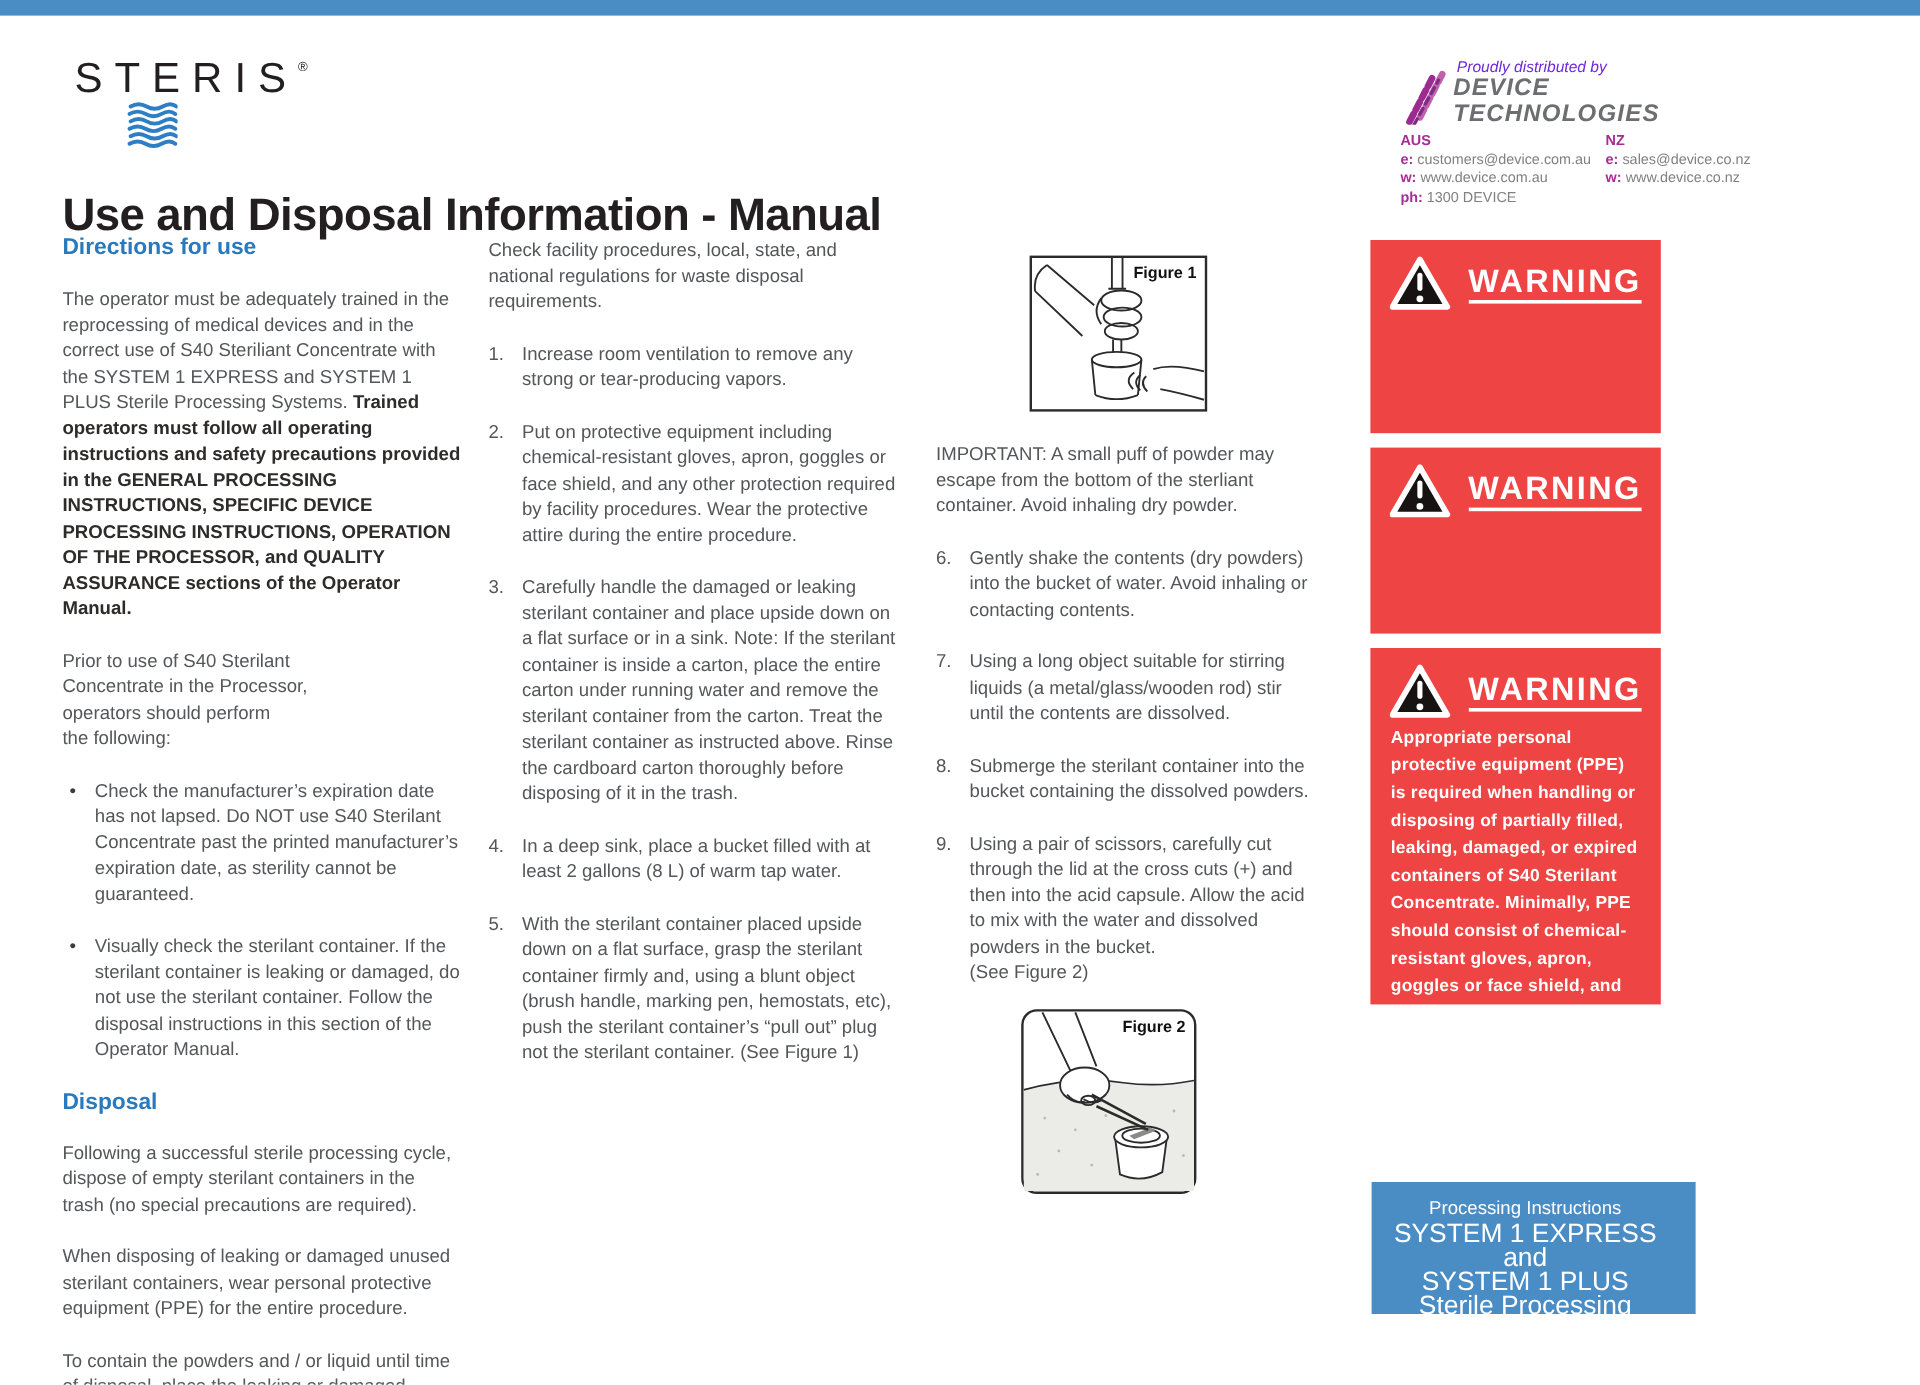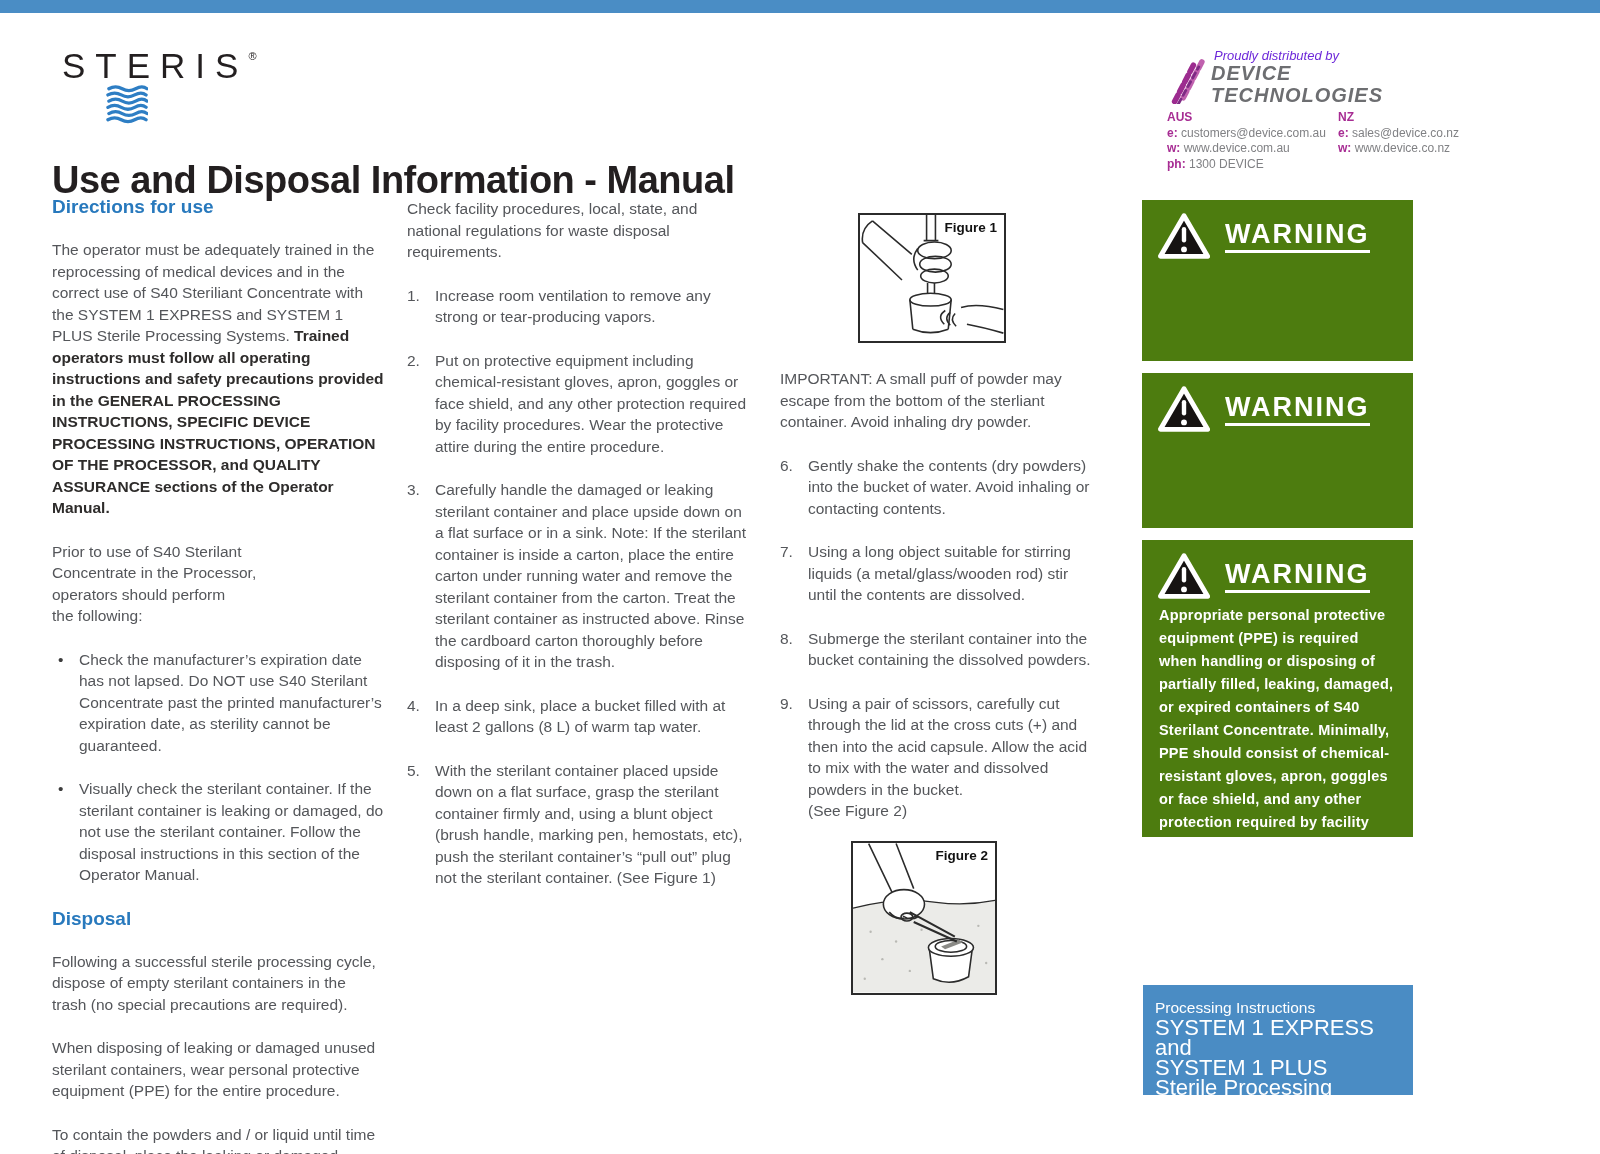--- a/index.html
+++ b/index.html
@@ -53,47 +53,47 @@
   .step .num{flex:none;width:28px;}
   .step .txt{flex:1;white-space:pre-line;}
 
   .sect-gap{margin-top:4px;}
 
   
   .figure{
     position:absolute;border:2px solid #2b2b2b;background:#fff;box-sizing:border-box;
   }
   .fig1{left:858px;top:213px;width:148px;height:130px;}
-  .fig2{left:851px;top:841px;width:146px;height:154px;}
+  .fig2{left:851px;top:841px;width:146px;height:154px;border-radius:13px;}
   .fig-label{
     position:absolute;top:5px;right:7px;
     font-size:13.5px;font-weight:700;color:#111;
   }
   .figure svg{position:absolute;left:0;top:0;}
 
   
   .warn{
-    position:absolute;left:1142px;width:271px;background:#4d7c0f;color:#fff;box-sizing:border-box;
+    position:absolute;left:1142px;width:242px;background:#ef4444;color:#fff;box-sizing:border-box;
   }
   .warn1{top:200px;height:161px;}
   .warn2{top:373px;height:155px;}
   .warn3{top:540px;height:297px;}
   .warn-head{display:flex;align-items:center;gap:15px;padding:13px 16px 3px 16px;}
   .warn-title{
     font-size:27px;font-weight:700;letter-spacing:2px;
     border-bottom:3px solid #fff;padding-bottom:1px;line-height:30px;
   }
   .warn-body{
     padding:2px 14px 12px 17px;font-size:14.5px;font-weight:700;line-height:23px;letter-spacing:0.2px;
   }
 
   
   .procbox{
     position:absolute;left:1143px;top:985px;width:270px;height:110px;background:#4a8cc4;color:#fff;
-    box-sizing:border-box;padding:13px 26px 0 12px;line-height:20px;
+    box-sizing:border-box;padding:13px 26px 0 12px;line-height:20px;text-align:center;
   }
   .procbox .l1{font-size:15.5px;font-weight:400;}
   .procbox .lb{font-size:22px;font-weight:400;}
 </style>
 </head>
 <body>
 
 <div class="topbar"></div>
 
 <div class="steris-wordmark"><span>STERIS</span><sup>®</sup></div>

